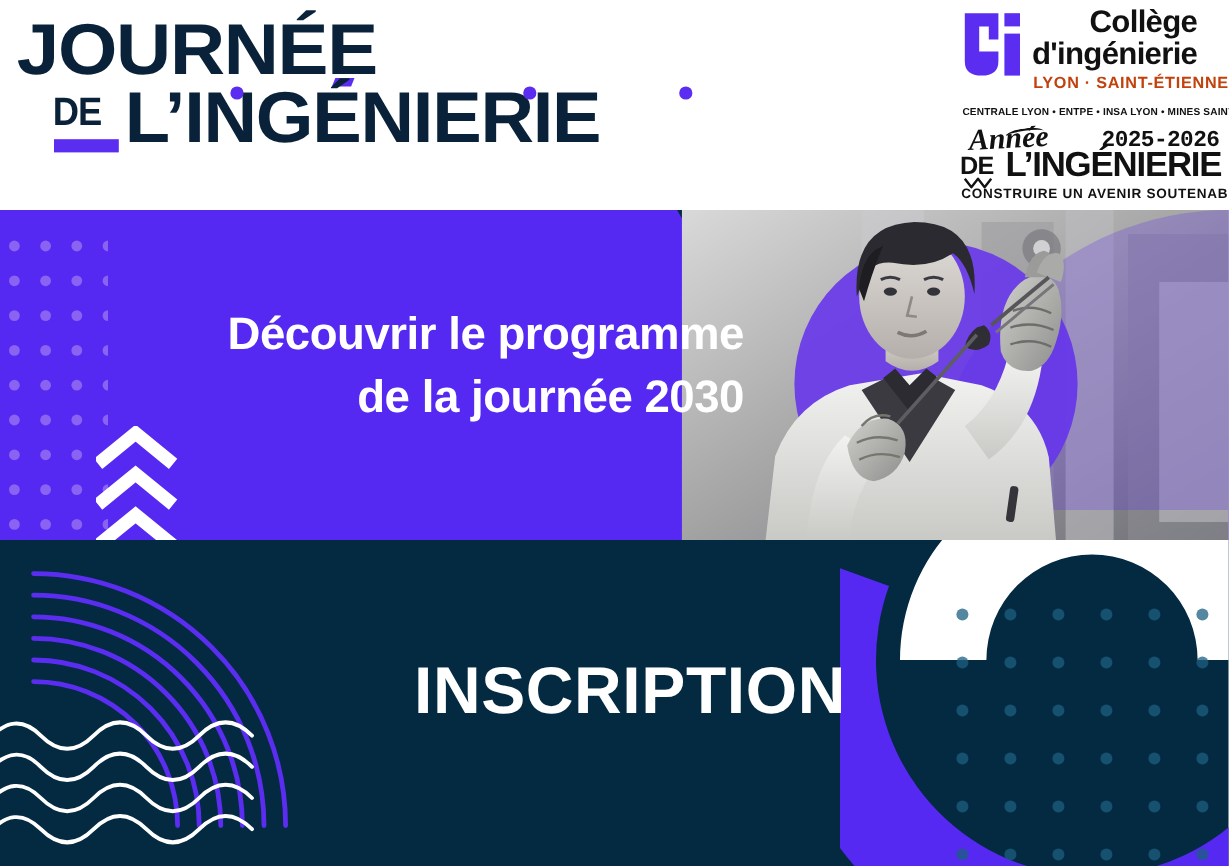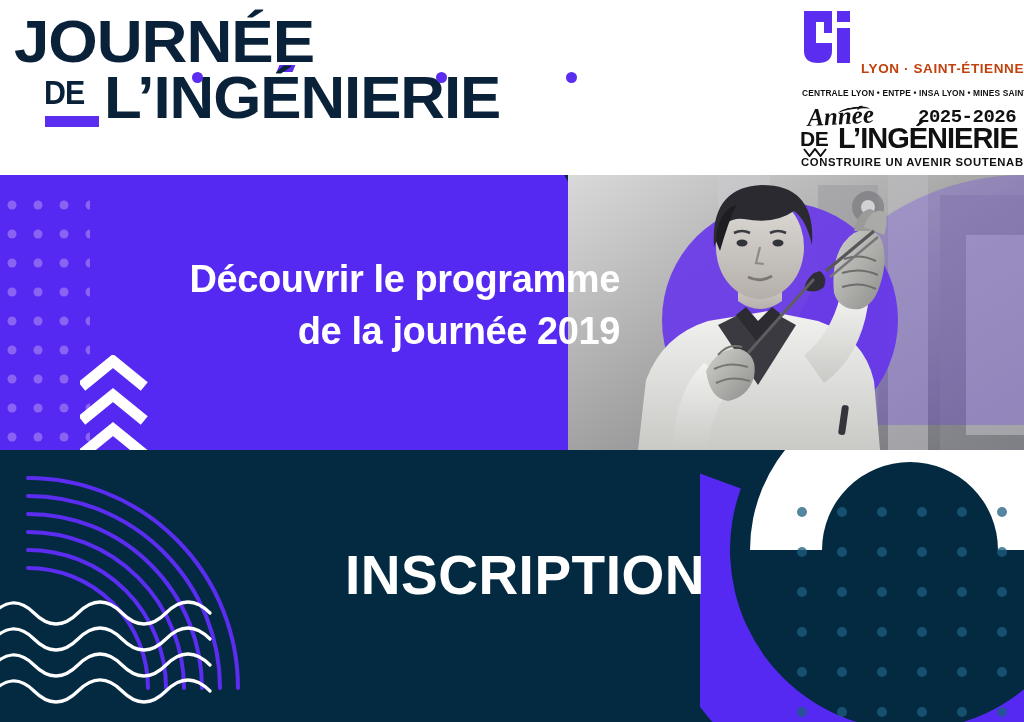--- a/index.html
+++ b/index.html
@@ -310,20 +310,24 @@
       <div class="wm-dot" style="left:428px; top:64px;"></div>
       <div class="wm-dot" style="left:558px; top:64px;"></div>
     </div>
 
     <div id="college-logo">
       <svg class="shield" viewBox="0 0 50 56">
         <path d="M2 2 H30 V13 H14 V34 H30 V24 H22 V13 H30 V42 Q30 54 16 54 Q2 54 2 42 Z" fill="#5B2DF0"></path>
         <rect x="35" y="2" width="13" height="11" fill="#5B2DF0"></rect>
         <rect x="35" y="19" width="13" height="35" fill="#5B2DF0"></rect>
       </svg>
+      <div class="college-name">
+        <div>Collège</div>
+        <div>d'ingénierie</div>
+      </div>
       <div class="college-city">LYON · SAINT-ÉTIENNE</div>
       <div class="college-schools">CENTRALE LYON • ENTPE • INSA LYON • MINES SAINT-ÉTIENNE</div>
     </div>
 
     <div id="year-badge">
       <div class="yb-annee">Année</div>
       <div class="yb-annee-swash"></div>
       <div class="yb-years">2025-2026</div>
       <div class="yb-de">DE</div>
       <svg class="yb-wave" viewBox="0 0 24 9">
@@ -456,21 +460,21 @@
           <path d="M148 208 Q164 200 182 206" stroke="#76766f" stroke-width="2" fill="none"></path>
           <path d="M180 178 L246 104" stroke="#5d5d62" stroke-width="3" fill="none"></path>
 
           <rect x="272" y="230" width="7" height="30" rx="3" fill="#34343a" transform="rotate(8 275 245)"></rect>
         </g>
       </svg>
     </div>
 
     <div id="headline">
       <div>Découvrir le programme</div>
-      <div>de la journée 2019</div>
+      <div>de la journée 2030</div>
     </div>
   </div>
 
   <svg id="chevrons" viewBox="0 0 70 95">
     <g fill="none" stroke="#ffffff" stroke-width="11" stroke-linecap="square">
       <path d="M6 28 L33 6 L60 28"></path>
       <path d="M6 62 L33 40 L60 62"></path>
       <path d="M6 96 L33 74 L60 96"></path>
     </g>
   </svg>

